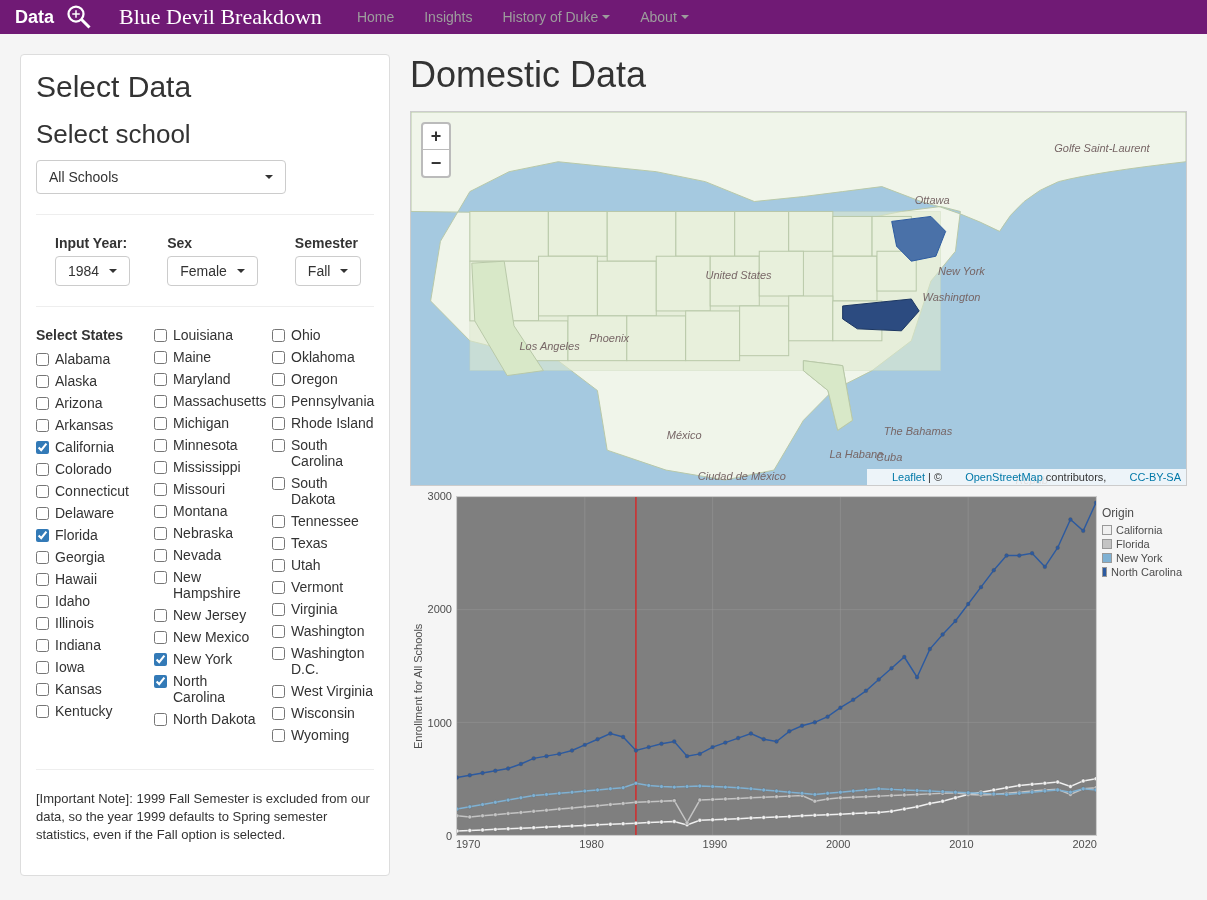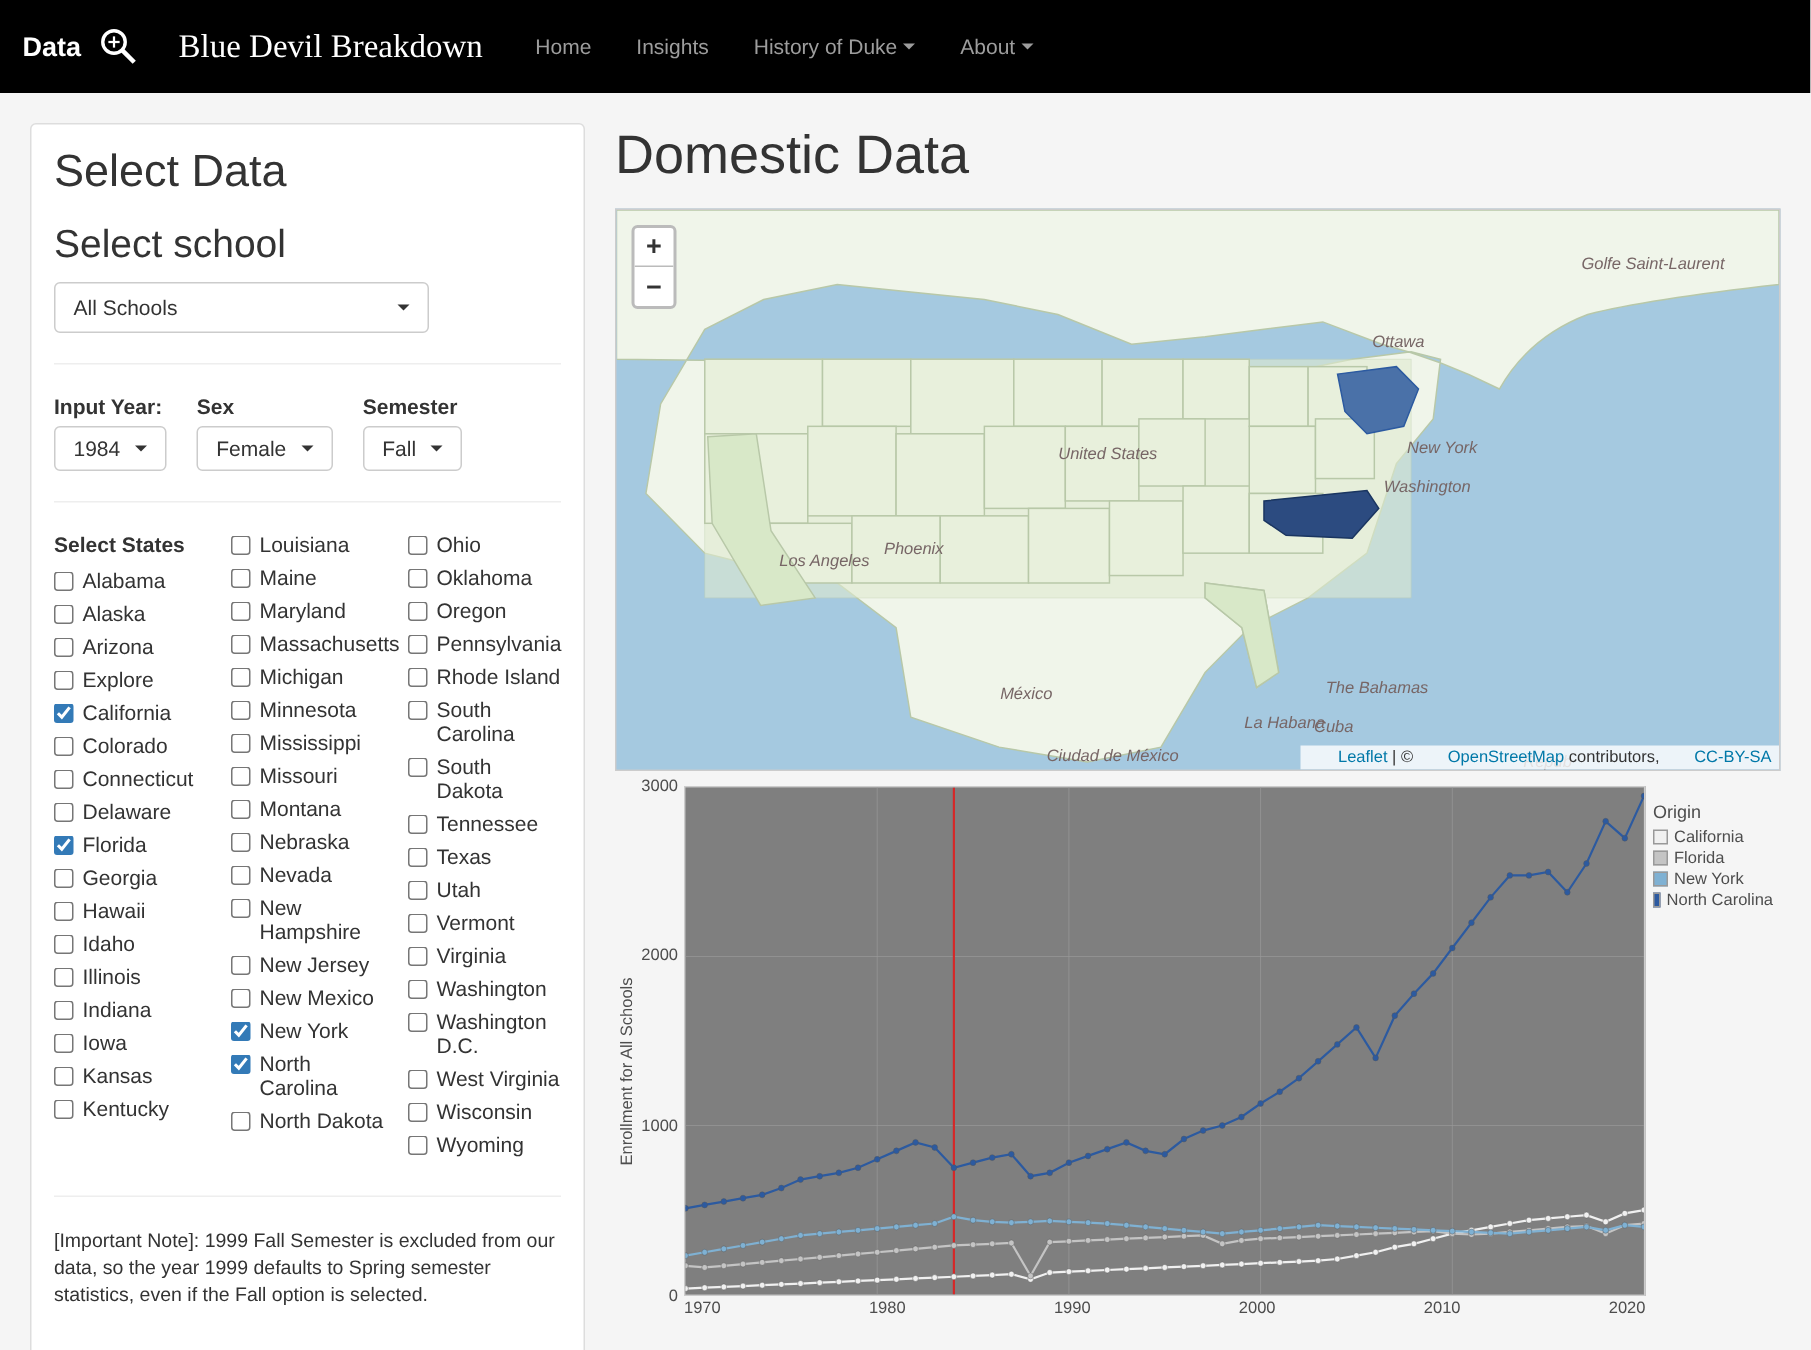--- a/index.html
+++ b/index.html
@@ -1,36 +1,36 @@
 <!DOCTYPE html>
 <html><head>
 <meta charset="utf-8">
 <style>
 * { box-sizing: border-box; margin: 0; padding: 0; }
 body { font-family: "Helvetica Neue", Helvetica, Arial, sans-serif; font-size: 14px; color: #333; background: #f5f5f5; }
 
 
-.navbar { background: #000000; height: 62px; display: flex; align-items: center; padding: 0 15px; color: #fff; }
+.navbar { background: #701a75; height: 34px; display: flex; align-items: center; padding: 0 15px; color: #fff; }
 .brand-logo { display: flex; align-items: center; margin-right: 15px; }
 .brand-logo .txt { font-weight: bold; font-size: 18px; }
 .brand-logo svg { width: 50px; height: 30px; }
 .brand-title { font-family: Georgia, serif; font-size: 22px; color: #fff; margin-right: 20px; }
 .nav { display: flex; list-style: none; height: 50px; }
 .nav li { position: relative; }
 .nav li a { display: flex; align-items: center; height: 50px; padding: 0 15px; color: #9d9d9d; text-decoration: none; font-size: 14px; }
 .nav li.active a { background: #e7e7e7; color: #555; }
 .caret { display: inline-block; width: 0; height: 0; margin-left: 4px; vertical-align: middle; border-top: 4px solid; border-right: 4px solid transparent; border-left: 4px solid transparent; }
 
 .container { display: flex; padding: 20px; gap: 20px; }
 .sidebar { width: 370px; background: #fff; border: 1px solid #ddd; border-radius: 4px; padding: 15px; }
 .sidebar h2 { font-size: 30px; font-weight: 500; margin-bottom: 15px; color: #333; }
 .sidebar h3 { font-size: 26px; font-weight: 500; margin-bottom: 10px; }
 .form-control { width: 100%; height: 34px; padding: 6px 12px; border: 1px solid #ccc; border-radius: 4px; background: #fff; display: flex; align-items: center; justify-content: space-between; cursor: pointer; }
 hr { border: 0; border-top: 1px solid #eee; margin: 20px 0; }
-.row3 { display: flex; gap: 20px; }
+.row3 { display: flex; gap: 37px; margin-left: 19px; }
 .row3 > div { flex: 0 0 auto; }
 .row3 label { font-weight: bold; display: block; margin-bottom: 5px; }
 .btn-select { display: inline-flex; align-items: center; gap: 6px; padding: 6px 12px; border: 1px solid #ccc; border-radius: 4px; background: #fff; cursor: pointer; min-width: 60px; justify-content: space-between; }
 
 .states-wrap { display: flex; gap: 16px; }
 .states-col { flex: 1; min-width: 0; }
 .states-col > strong { font-weight: bold; display: block; margin-bottom: 8px; color: #333; }
 .chk { display: flex; align-items: flex-start; gap: 6px; margin-bottom: 6px; font-size: 14px; color: #333; }
 .chk input { margin-top: 2px; accent-color: #337ab7; }
 .note { font-size: 13px; color: #333; margin-top: 15px; line-height: 1.4; }
@@ -146,21 +146,21 @@
           <label class="chk">
             <input type="checkbox" style="">
             <span>Alaska</span>
           </label>
           <label class="chk">
             <input type="checkbox" style="">
             <span>Arizona</span>
           </label>
           <label class="chk">
             <input type="checkbox" style="">
-            <span>Explore</span>
+            <span>Arkansas</span>
           </label>
           <label class="chk">
             <input type="checkbox" checked="" style="">
             <span>California</span>
           </label>
           <label class="chk">
             <input type="checkbox" style="">
             <span>Colorado</span>
           </label>
           <label class="chk">

